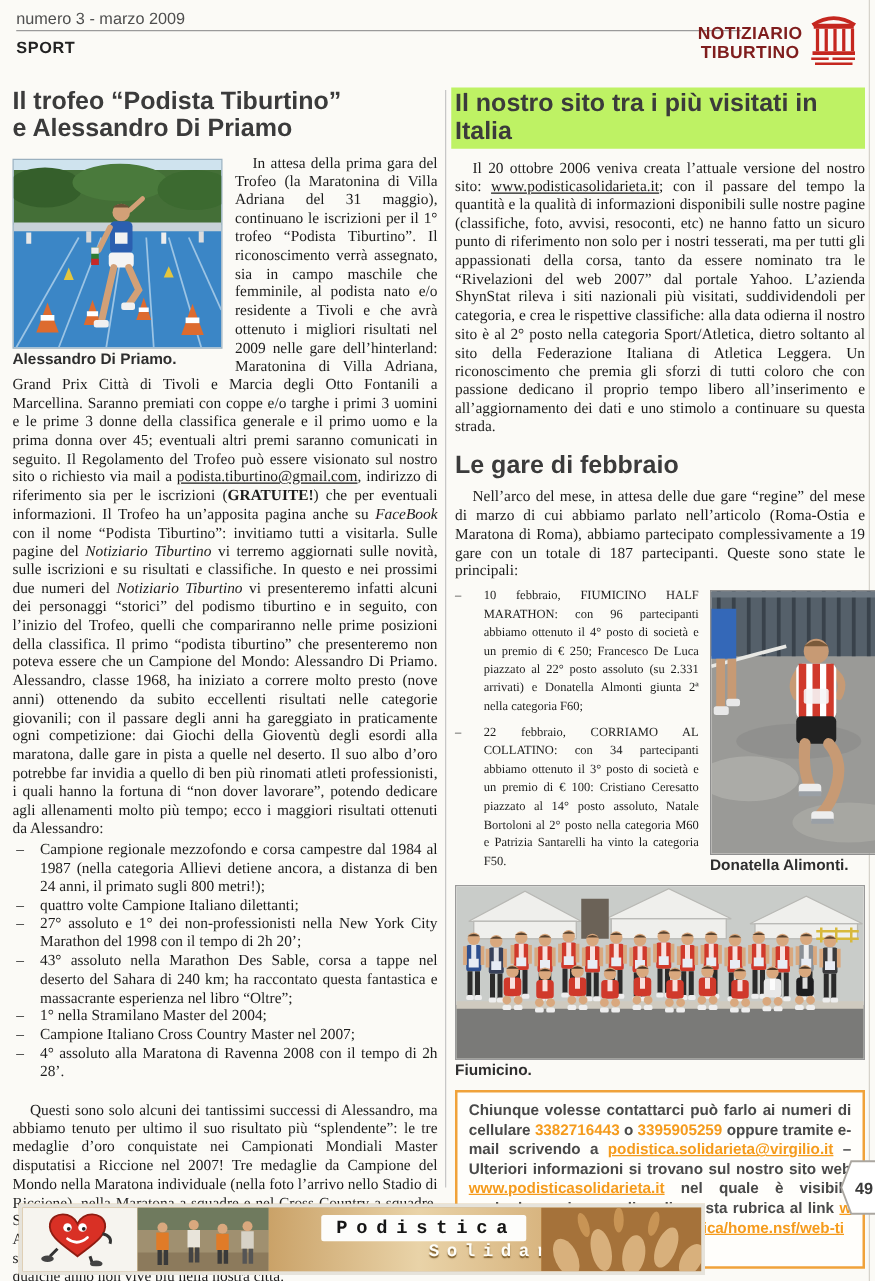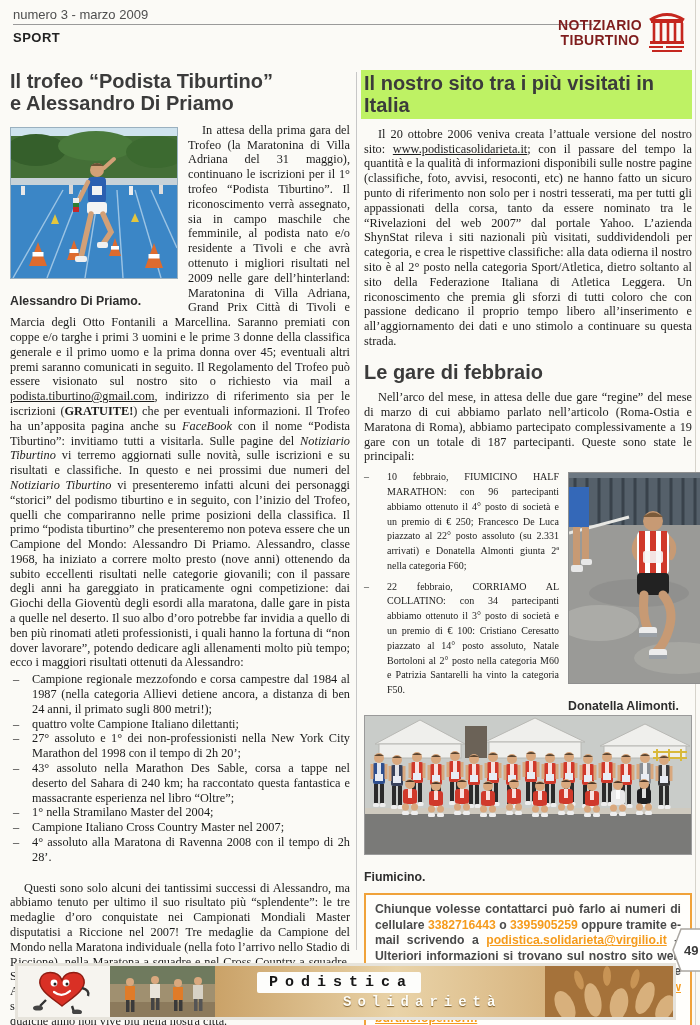--- a/index.html
+++ b/index.html
@@ -27,38 +27,38 @@
   .bd{font-weight:bold;}
   .lnk{text-decoration:underline;color:#1c1c1c;}
   ul.achv{list-style:none;margin:2px 0 16px 0;padding:0;}
   ul.achv li{position:relative;padding-left:22px;font-size:12.3px;line-height:14.8px;text-align:justify;}
   ul.achv li::before{content:"–";position:absolute;left:3px;}
   .race{position:relative;padding-left:23px;font-size:10px;line-height:14.8px;text-align:justify;margin-top:6px;}
   .race::before{content:"–";position:absolute;left:0;}
   .p2{margin-top:3px;}
   
   figure{margin:0;padding:0;}
-  .caption{font:bold 12.3px "Liberation Sans",sans-serif;color:#2e2e2e;margin-top:15px;}
+  .caption{font:bold 12.3px "Liberation Sans",sans-serif;color:#2e2e2e;margin-top:1px;}
   .fig-al{float:left;width:168px;margin:4px 10px 2px 0;}
   .fig-al .ph{width:166px;height:150px;border:1px solid #9ab0bf;}
   .fig-don{float:right;width:124px;margin:2px 0 2px 9px;}
   .fig-don .ph{width:144px;height:210px;border:1px solid #8f8f8f;}
   .fig-group{clear:both;width:328px;margin-top:10px;}
   .fig-group .ph{width:326px;height:138px;border:1px solid #9a9a9a;}
   .ph svg{display:block;}
   
   .contact{border:2px solid #f0a23a;background:#fffefb;margin-top:9px;padding:7px 9px;
            font:bold 12.2px/15.6px "Liberation Sans",sans-serif;color:#4a4a4a;text-align:justify;}
   .org{color:#f59b1c;}
   .olk{color:#f59b1c;text-decoration:underline;word-break:break-all;}
   
   .ptag{position:absolute;right:-4px;top:928px;}
   .ptag text{font:bold 13px "Liberation Sans",sans-serif;fill:#3a3a3a;}
   
-  .banner{position:absolute;left:15px;top:963px;width:661px;height:57px;border:3px solid #e6e3db;
+  .banner{position:absolute;left:15px;top:963px;width:549px;height:57px;border:3px solid #e6e3db;
           box-sizing:border-box;background:#c9a268;display:flex;overflow:hidden;}
   .bn-left{width:92px;background:#f6f4ef;display:flex;align-items:center;justify-content:center;}
   .bn-photo{width:105px;height:100%;position:relative;overflow:hidden;background:linear-gradient(#8a9277,#b7a27c);}
   .bn-mid{flex:1;position:relative;background:linear-gradient(90deg,#caa268,#e9d3a8 55%,#d8b580);}
   .bn-hands{width:128px;position:relative;background:linear-gradient(90deg,#c08a4a,#8a5f2e);overflow:hidden;}
   .pod-word{position:absolute;left:42px;top:6px;background:#fdfdfb;color:#161616;
             font:bold 15px "Liberation Mono",monospace;letter-spacing:7px;padding:2px 8px 2px 12px;border-radius:2px;}
   .sol-word{position:absolute;left:128px;top:28px;color:#fdfdf8;
             font:bold 14px "Liberation Mono",monospace;letter-spacing:6px;text-shadow:0 1px 1px #7a5a28;}
 </style>

